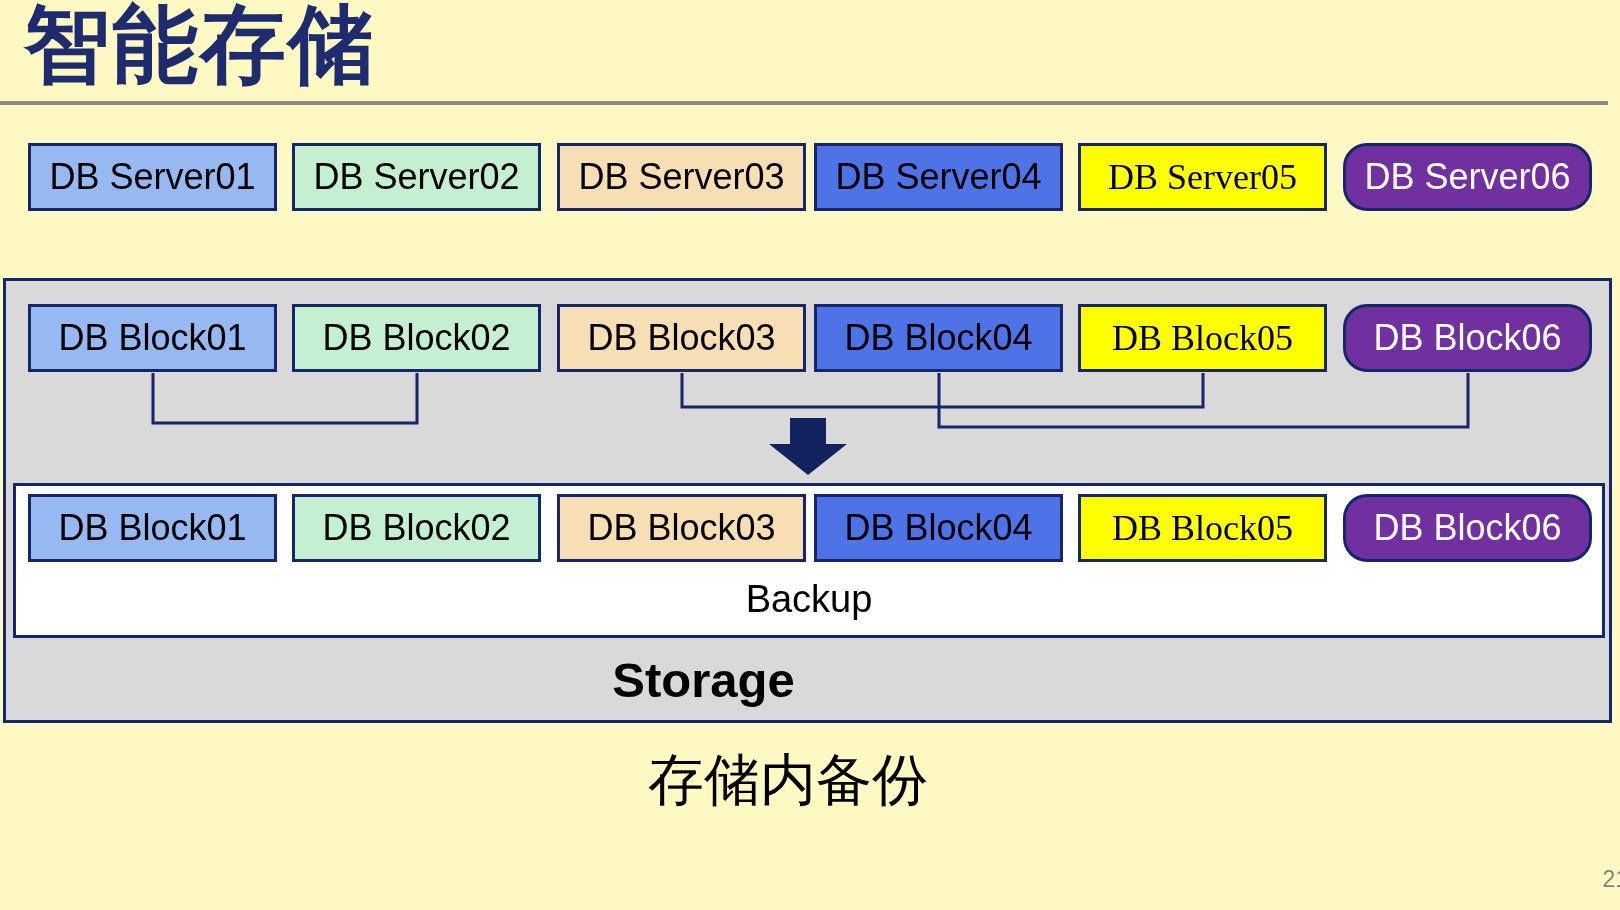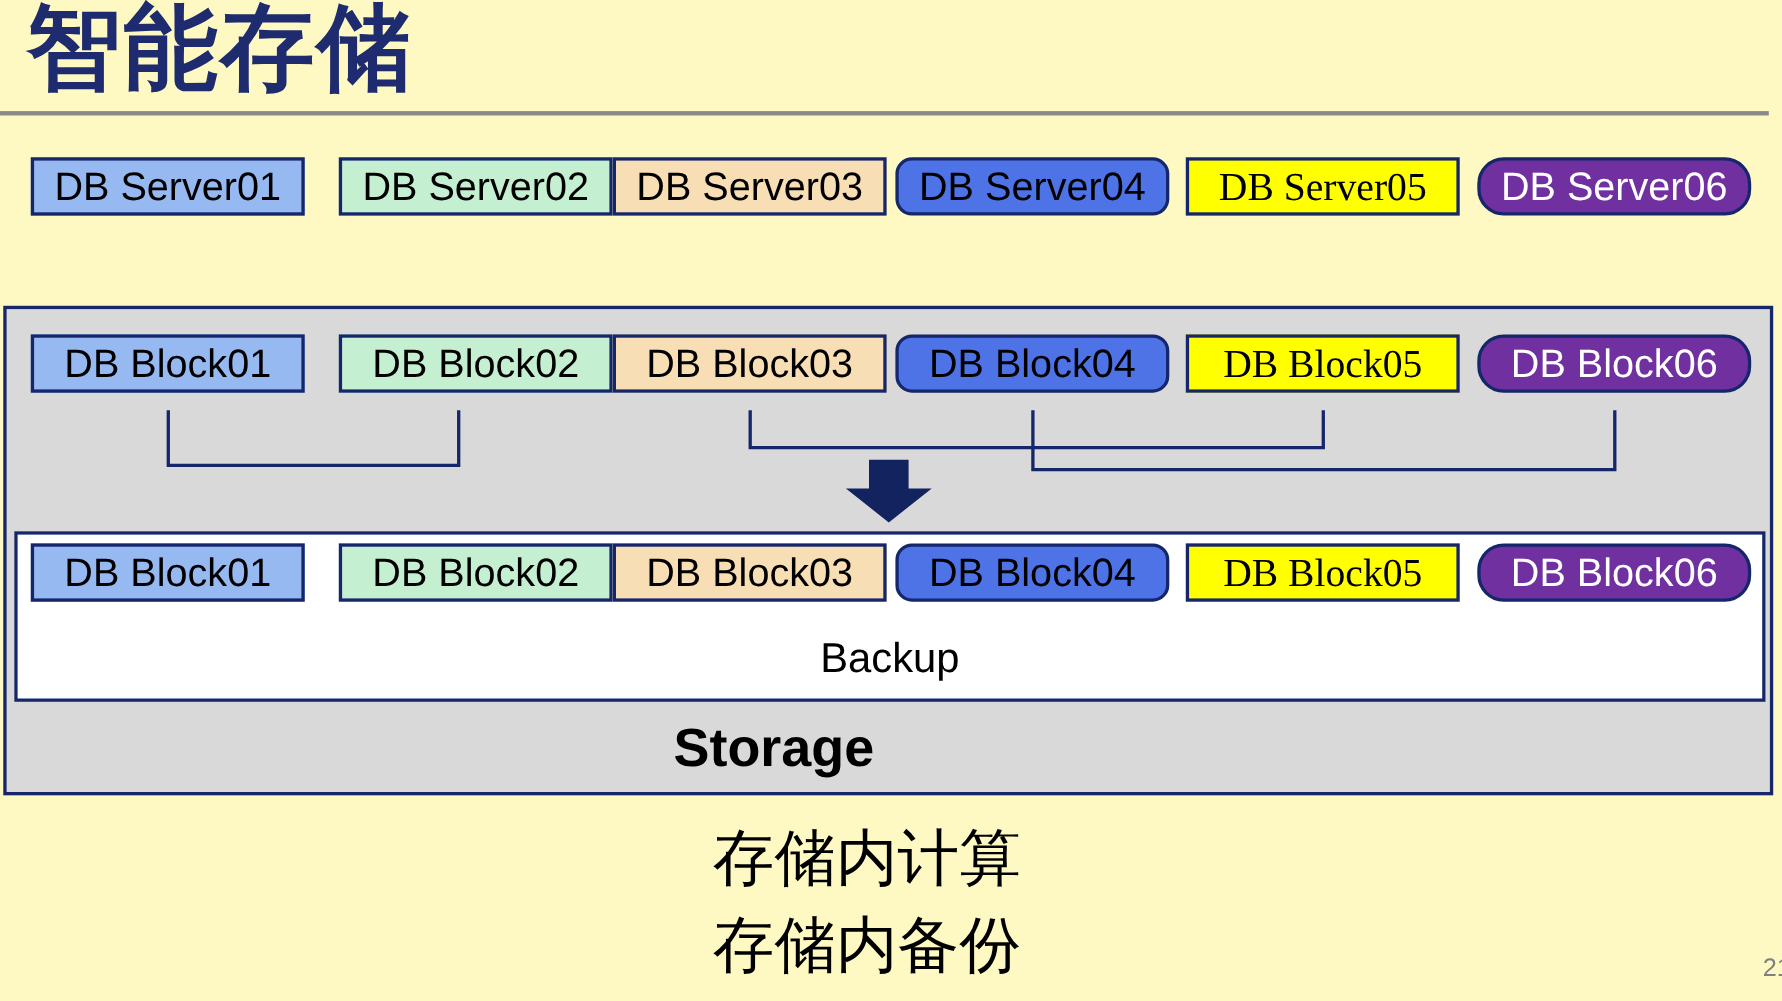--- a/index.html
+++ b/index.html
@@ -9,31 +9,31 @@
   }
   .title{
     position:absolute;left:24px;top:-4px;
     font-size:86px;font-weight:bold;color:#1E2B6E;
     letter-spacing:2px;line-height:1.12;white-space:nowrap;
   }
   .title-rule{
     position:absolute;left:0;top:101px;width:1608px;height:4px;background:#8A8A8A;
   }
   .box{
-    position:absolute;width:249px;height:53px;box-sizing:border-box;
+    position:absolute;width:249px;height:68px;box-sizing:border-box;
     border:3px solid #15266B;display:flex;align-items:center;justify-content:center;
     font-size:36px;color:#000;white-space:nowrap;text-align:right;
   }
   .f0{background:#96B9F1;}
   .f1{background:#C5EFD1;}
   .f2{background:#F8DEB4;}
-  .f3{background:#4D73E6;border-radius:15px;}
+  .f3{background:#4D73E6;}
   .f4{background:#FFFF00;font-family:Liberation Serif, serif;}
   .f5{background:#7030A0;color:#fff;}
-  .c0{left:28px;} .c1{left:292px;margin-left:16px;} .c2{left:557px;}
+  .c0{left:28px;} .c1{left:292px;} .c2{left:557px;}
   .c3{left:814px;} .c4{left:1078px;} .c5{left:1343px;border-radius:24px;}
   .row-servers .box{top:143px;}
   .row-blocks-top .box{top:304px;}
   .row-blocks-bottom .box{top:494px;}
   .storage-panel{
     position:absolute;left:3px;top:278px;width:1609px;height:445px;
     box-sizing:border-box;background:#D9D9D9;border:3px solid #15266B;
   }
   .backup-panel{
     position:absolute;left:13px;top:483px;width:1592px;height:155px;
@@ -100,19 +100,18 @@
     <div class="box f2 c2">DB Block03</div>
     <div class="box f3 c3">DB Block04</div>
     <div class="box f4 c4">DB Block05</div>
     <div class="box f5 c5">DB Block06</div>
   </div>
 
   <div class="backup-label">Backup</div>
   <div class="storage-label">Storage</div>
 
   <div class="captions">
-    <div>存储内计算</div>
     <div>存储内备份</div>
   </div>
 
   <div class="page-number">21</div>
 
 </div>
 
 </body></html>

